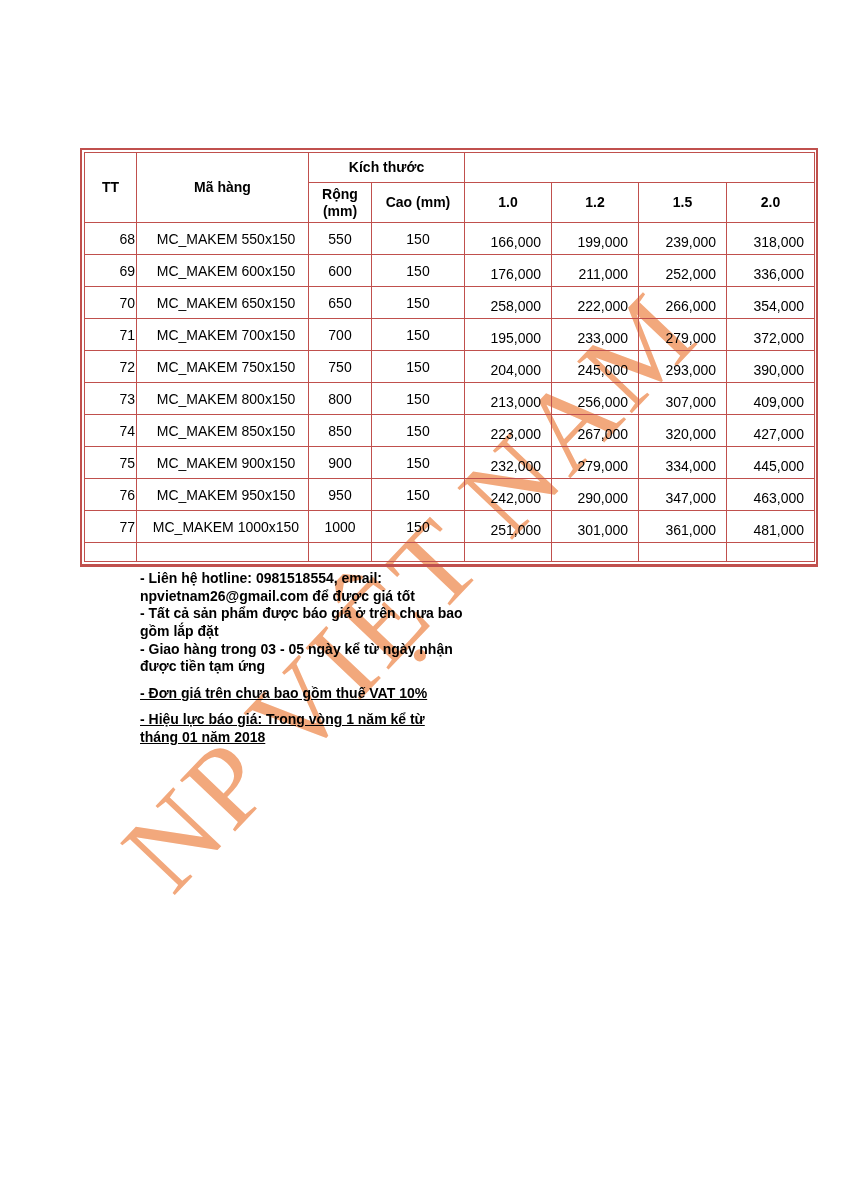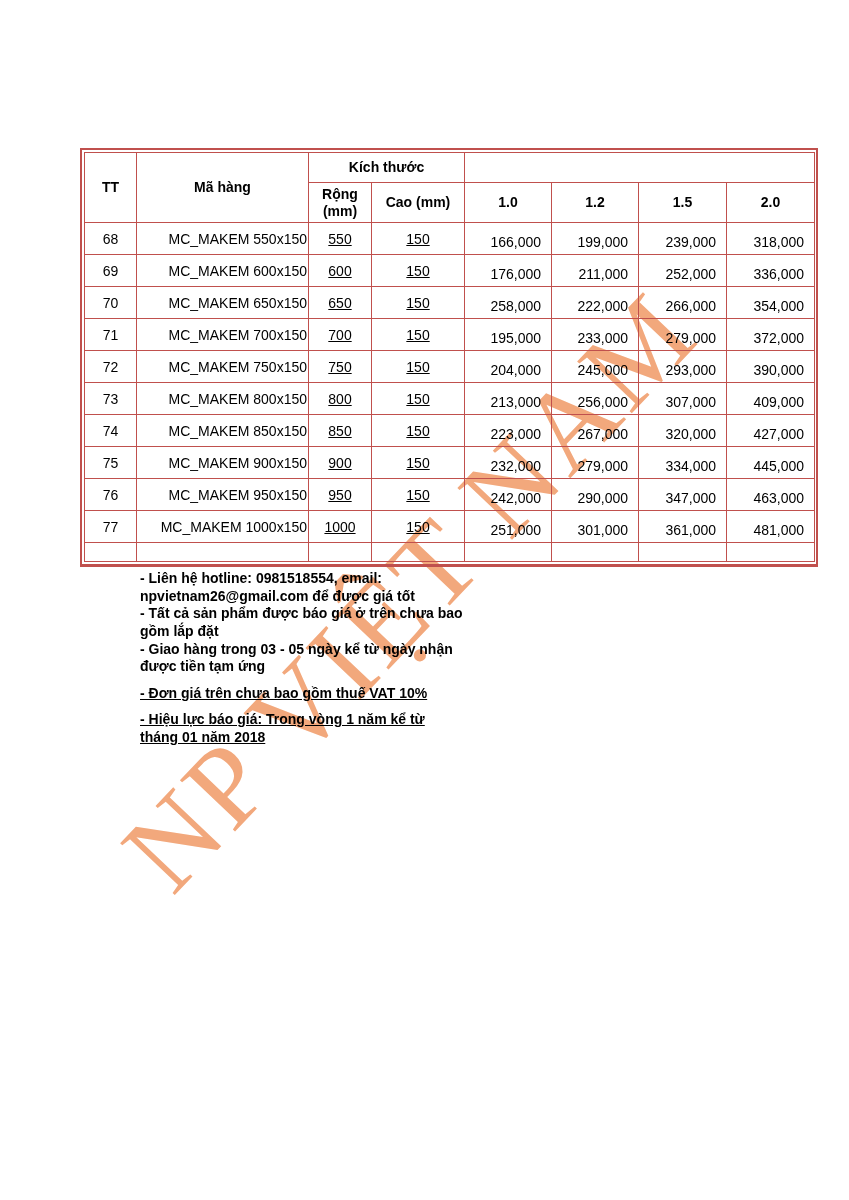--- a/index.html
+++ b/index.html
@@ -55,23 +55,23 @@
     font-weight: bold;
     text-align: center;
     vertical-align: middle;
     line-height: 1.15;
     padding: 2px;
   }
   tr.h1 { height: 30px; }
   tr.h2 { height: 40px; }
   .price-table tbody tr { height: 32px; }
   .price-table tbody tr.empty-row { height: 19px; }
-  td.c-tt  { text-align: center; vertical-align: middle; }
-  td.c-mh  { text-align: right; vertical-align: middle; padding-left: 8px; }
-  td.c-rc  { text-align: center; vertical-align: middle; text-decoration: underline; }
+  td.c-tt  { text-align: right; vertical-align: middle; }
+  td.c-mh  { text-align: center; vertical-align: middle; padding-left: 8px; }
+  td.c-rc  { text-align: center; vertical-align: middle; }
   td.c-price { text-align: right; vertical-align: bottom; padding: 0 10px 4px 0; margin-left: 20px; }
   
   .notes {
     position: absolute;
     left: 88px;
     top: 570px;
     width: 430px;
     z-index: 2;
   }
   .notes-title {

